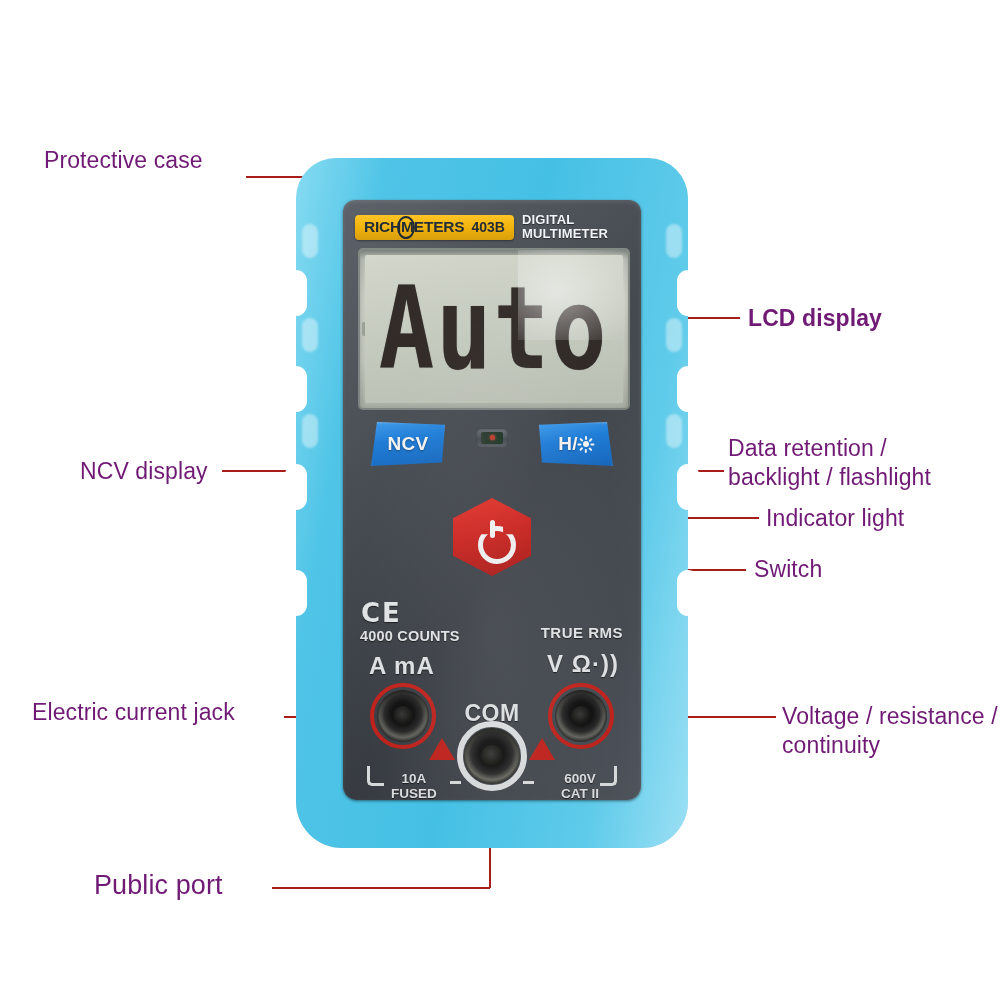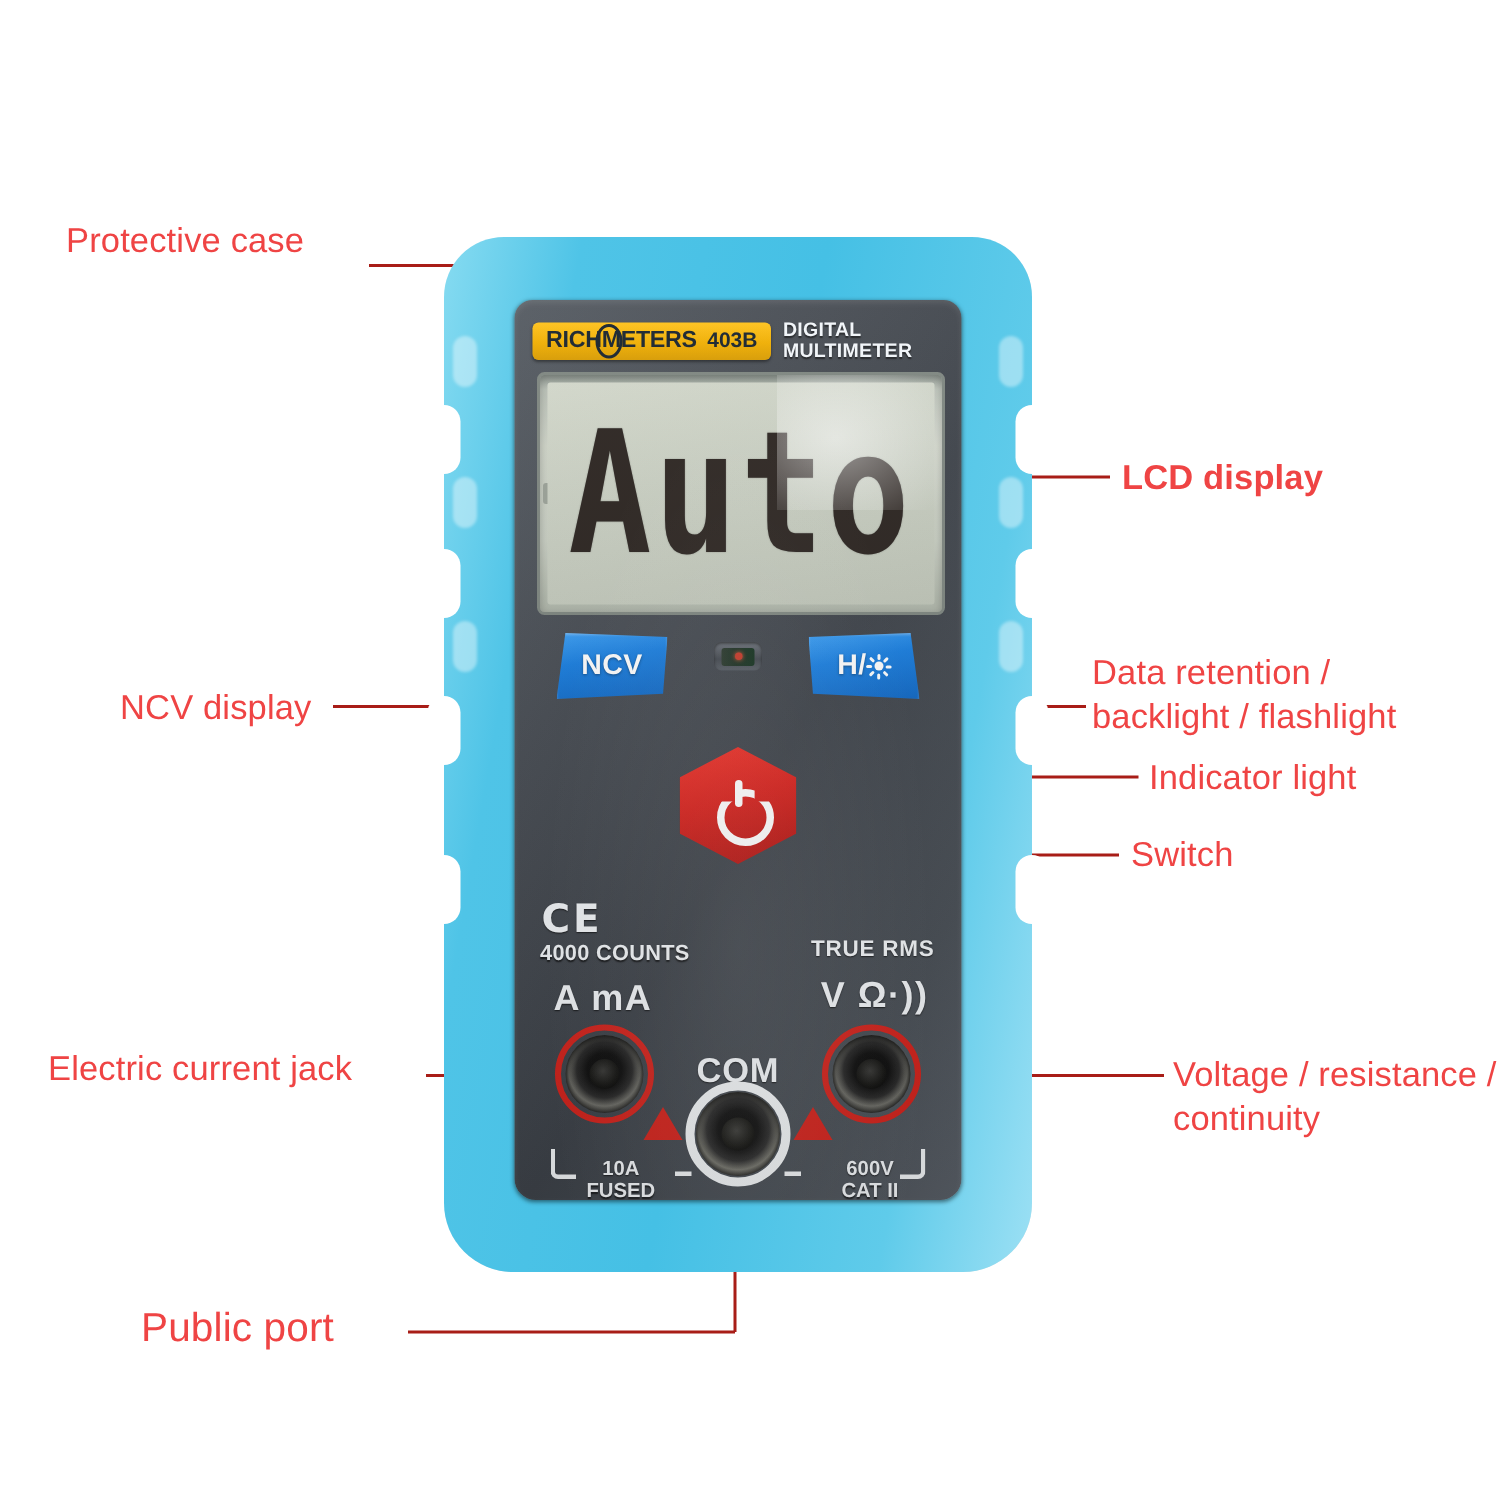--- a/index.html
+++ b/index.html
@@ -13,21 +13,21 @@
     position: relative;
     overflow: hidden;
     font-family: "Liberation Sans", sans-serif;
     color: #111;
   }
 
   
   .anno {
     position: absolute;
     font-family: "Liberation Sans", sans-serif;
-    color: #ef4444;
+    color: #701a75;
     font-size: 23px;
     line-height: 1.28;
     white-space: pre-line;
     letter-spacing: 0.1px;
   }
   .anno.bold { font-weight: bold; }
   .anno.big  { font-size: 27px; }
 
   
   .lead {

